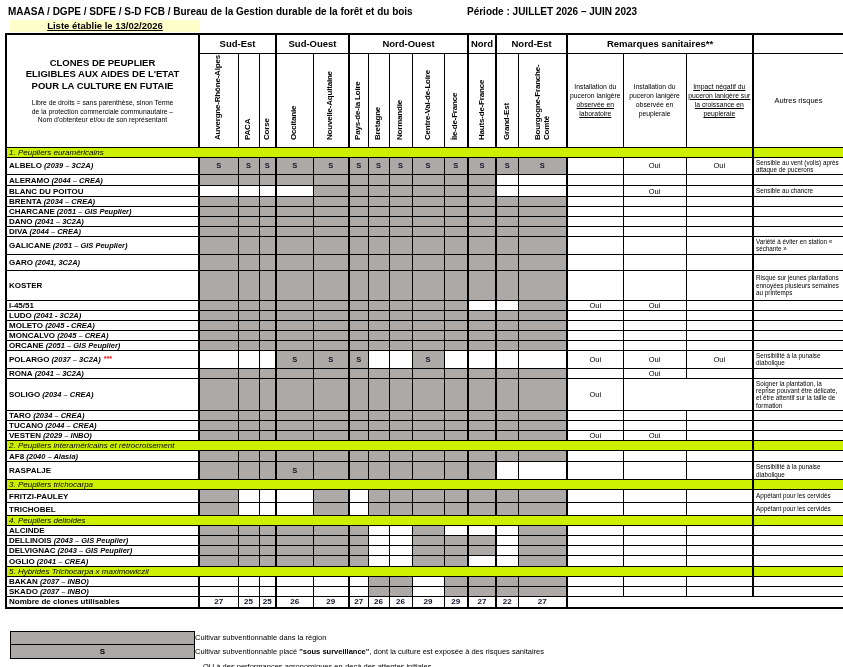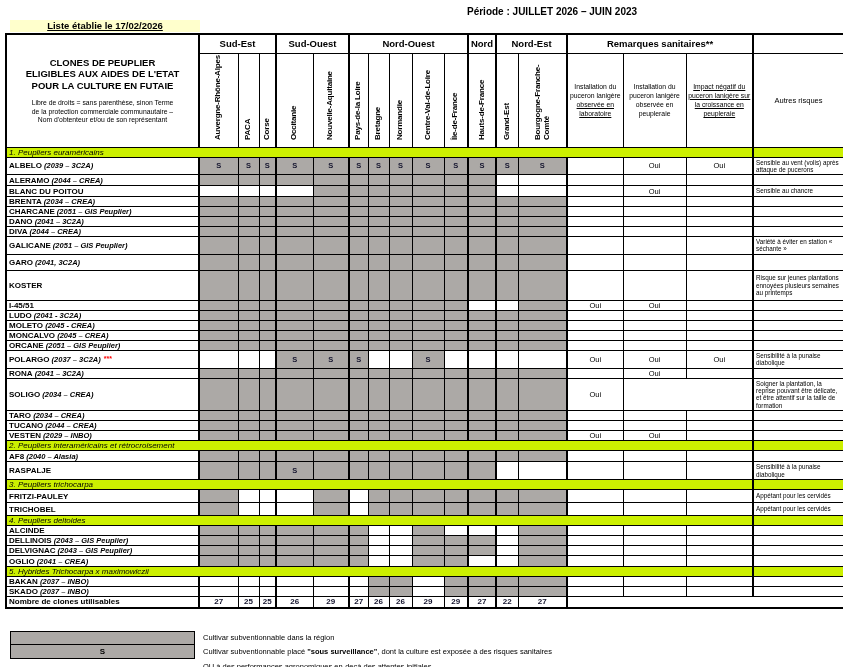--- a/index.html
+++ b/index.html
@@ -38,29 +38,30 @@
   td.oui{font-size:7.5px;text-align:center;vertical-align:middle;background:#fff;}
   td.note{font-size:6.3px;line-height:1.18;padding:1px 2px;vertical-align:middle;background:#fff;}
   .tlbl{font-size:8px;font-weight:bold;padding-left:2px;white-space:nowrap;}
   .tval{font-size:8px;font-weight:bold;text-align:center;vertical-align:middle;color:#14142e;}
 
   .legend{position:absolute;left:10px;top:631px;}
   .lrow{display:flex;align-items:stretch;}
   .swatch{width:185px;height:14px;background:var(--gray);border:1px solid #000;box-sizing:border-box;
     text-align:center;font-size:8px;font-weight:bold;line-height:13px;flex:0 0 auto;}
   .lrow + .lrow .swatch{border-top:none;}
-  .ltext{font-size:7.5px;line-height:14px;margin-left:8px;white-space:nowrap;text-align:center;}
+  .ltext{font-size:7.5px;line-height:14px;white-space:nowrap;text-align:center;}
   .lrow3{margin-left:193px;font-size:7.5px;line-height:13px;margin-top:1px;white-space:nowrap;}
 </style>
 </head>
 <body>
 
 <div id="page">
+  <div class="tophdr">MAASA /  DGPE / SDFE / S-D FCB / Bureau de la Gestion durable de la forêt et du bois</div>
   <div class="period">Période : JUILLET 2026 – JUIN 2023</div>
-  <div class="listdate">Liste établie le 17/02/2026</div>
+  <div class="listdate">Liste établie le 13/02/2026</div>
 
   <table>
     <colgroup>
         <col style="width: 193px;">
         <col style="width: 39px;">
         <col style="width: 21px;">
         <col style="width: 17px;">
         <col style="width: 37px;">
         <col style="width: 36px;">
         <col style="width: 19px;">

